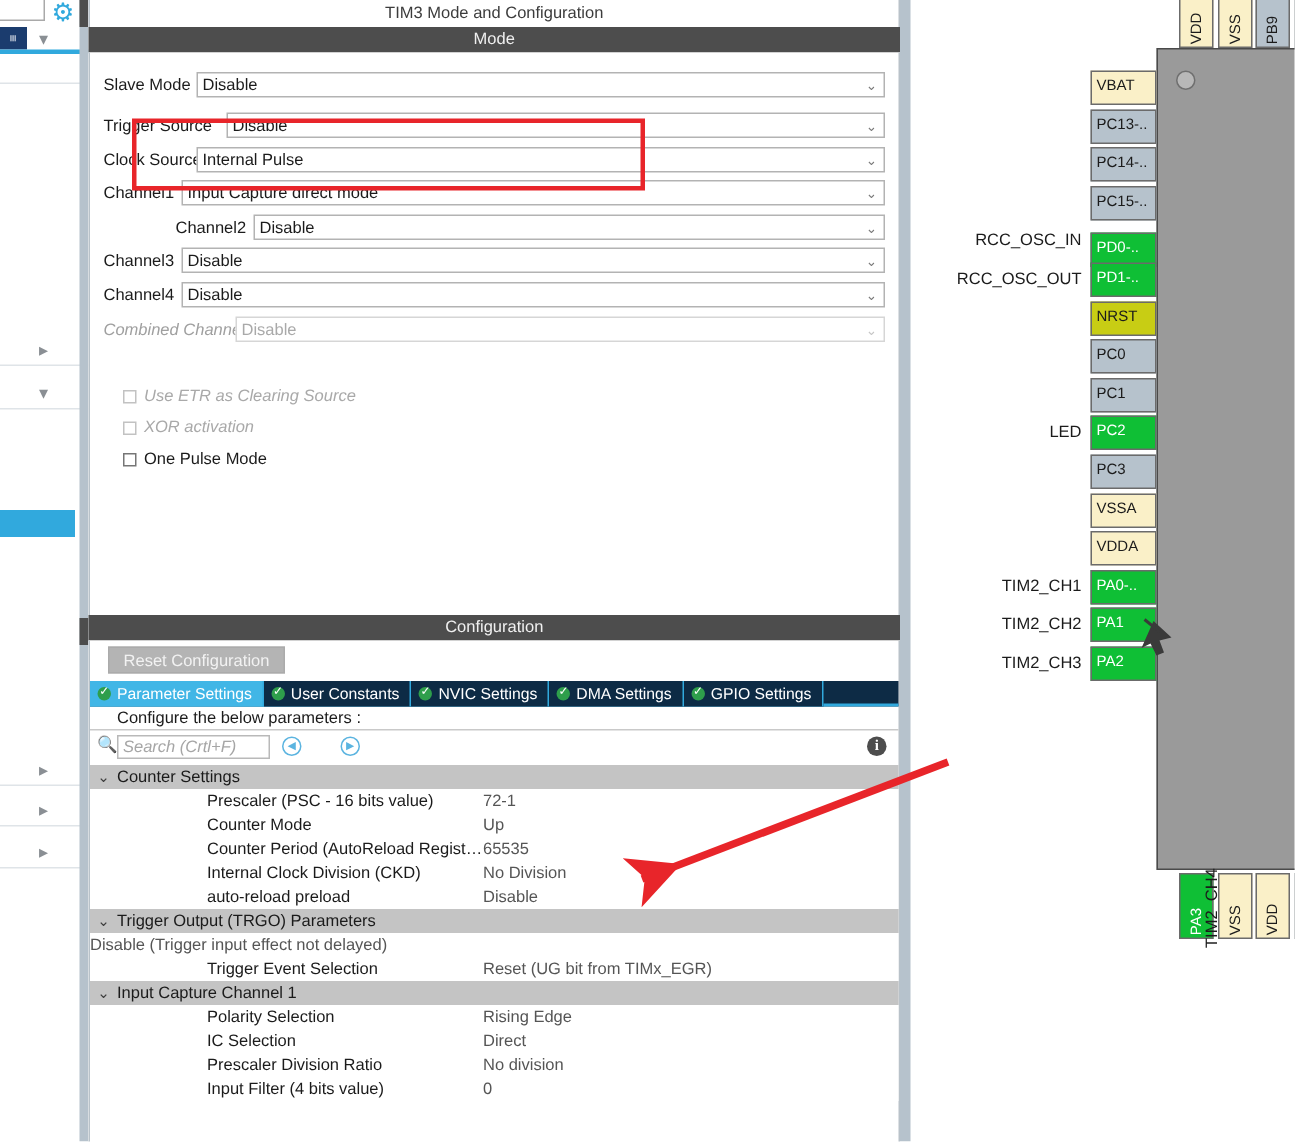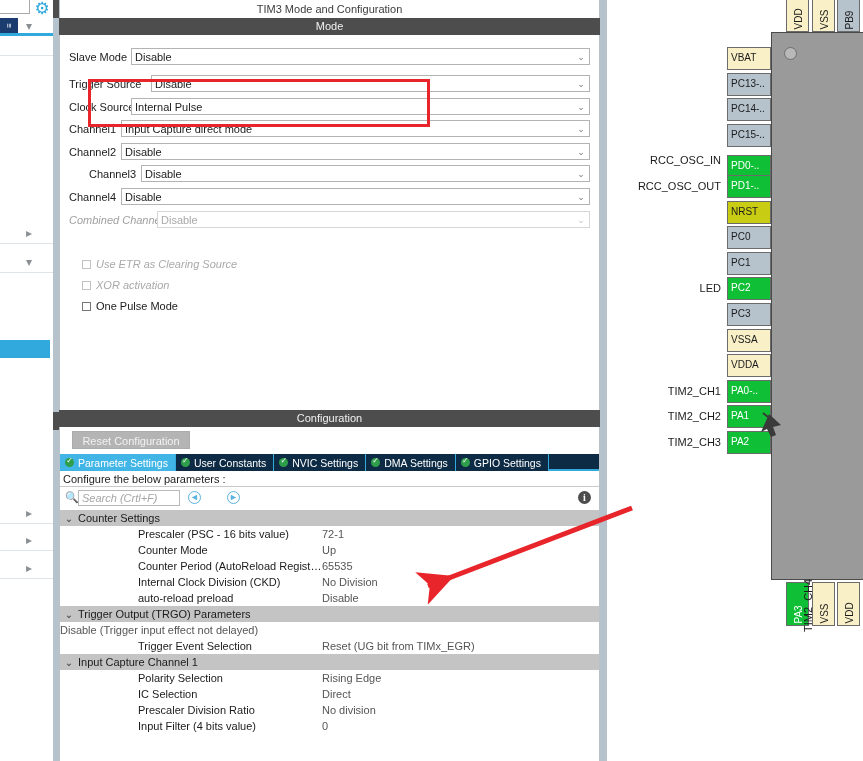--- a/index.html
+++ b/index.html
@@ -56,21 +56,21 @@
   .reset-row { height: 27px; position: relative; }
   .reset-btn { position: absolute; left: 12px; top: 4px; width: 118px; height: 18px; background: #b4b4b4; color: #f2f2f2;
                font-size: 11px; line-height: 18px; text-align: center; border: 1px solid #ababab; }
   .tabs { position: relative; height: 17px; background: #0d2b45; display: flex; border-bottom: 2px solid #31a9dd; }
   .tab { height: 17px; display: flex; align-items: center; padding: 0 7px 0 5px; background: #0d2b45; color: #ffffff;
          font-size: 10.5px; border-right: 1px solid #31a9dd; white-space: nowrap; }
   .tab.active { background: #41b6e6; }
   .tab .dot { width: 9px; height: 9px; border-radius: 50%; background: #2e9e4b; margin-right: 4px; position: relative; flex: none; }
   .tab .dot::after { content: "✓"; position: absolute; left: 0; top: -2px; width: 9px; text-align: center; font-size: 8px; color: #fff; }
 
-  .configure-line { height: 16px; line-height: 16px; padding-left: 3px; font-size: 11px; color: #1b1b1b; border-bottom: 1px solid #c9c9c9; }
+  .configure-line { height: 16px; line-height: 16px; padding-left: 18px; font-size: 11px; color: #1b1b1b; border-bottom: 1px solid #c9c9c9; }
   .search-row { position: relative; height: 23px; }
   .mag { position: absolute; left: 5px; top: 5px; width: 11px; height: 11px; color: #2f9fd4; font-size: 11px; line-height: 11px; }
   .search-input { position: absolute; left: 18px; top: 3px; width: 102px; height: 16px; border: 1px solid #b9b9b9; background: #fff;
                   font-size: 11px; font-style: italic; color: #a6a6a6; padding-left: 3px; line-height: 14px; }
   .navbtn { position: absolute; top: 4px; width: 13px; height: 13px; border-radius: 50%; border: 1px solid #5bb4e0; color: #5bb4e0;
             font-size: 9px; line-height: 11px; text-align: center; }
   .infoicon { position: absolute; right: 8px; top: 4px; width: 13px; height: 13px; border-radius: 50%; background: #4d4d4d;
               color: #fff; font-size: 10px; line-height: 13px; text-align: center; font-weight: bold; font-family: "Liberation Serif", serif; }
 
   .ptree { position: relative; }
@@ -167,28 +167,28 @@
           </div>
         </div>
         <div class="fld" style="top: 85px;">
           <div class="lbl" style="width: 52px;">Channel1</div>
           <div class="combo">
             <div class="val">Input Capture direct mode</div>
             <div class="arrow">⌄</div>
           </div>
         </div>
         <div class="fld" style="top: 108px;">
-          <div class="lbl" style="width: 52px;">Channel2</div>
+          <div class="lbl" style="width: 52px; margin-left: 48px;">Channel2</div>
           <div class="combo">
             <div class="val">Disable</div>
             <div class="arrow">⌄</div>
           </div>
         </div>
         <div class="fld" style="top: 130px;">
-          <div class="lbl" style="width: 52px; margin-left: 20px;">Channel3</div>
+          <div class="lbl" style="width: 52px;">Channel3</div>
           <div class="combo">
             <div class="val">Disable</div>
             <div class="arrow">⌄</div>
           </div>
         </div>
         <div class="fld" style="top: 153px;">
           <div class="lbl" style="width: 52px;">Channel4</div>
           <div class="combo">
             <div class="val">Disable</div>
             <div class="arrow">⌄</div>

